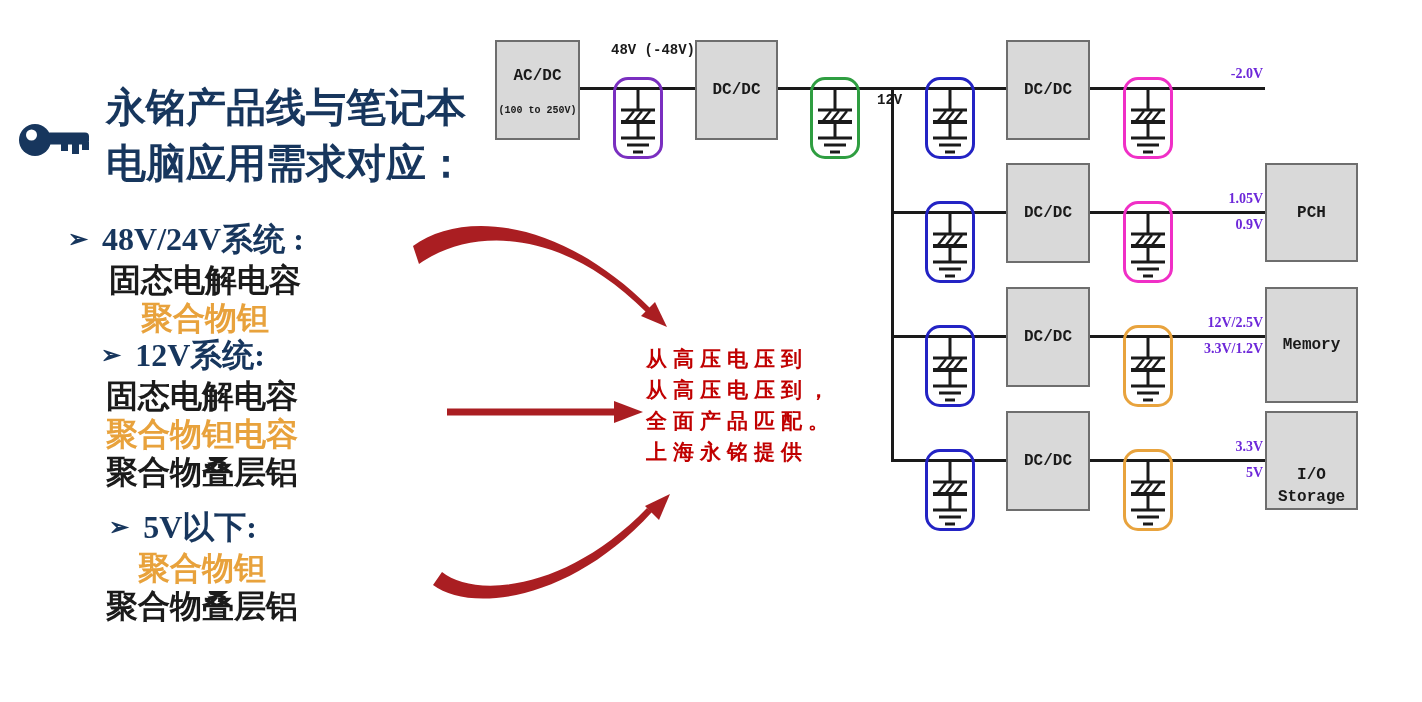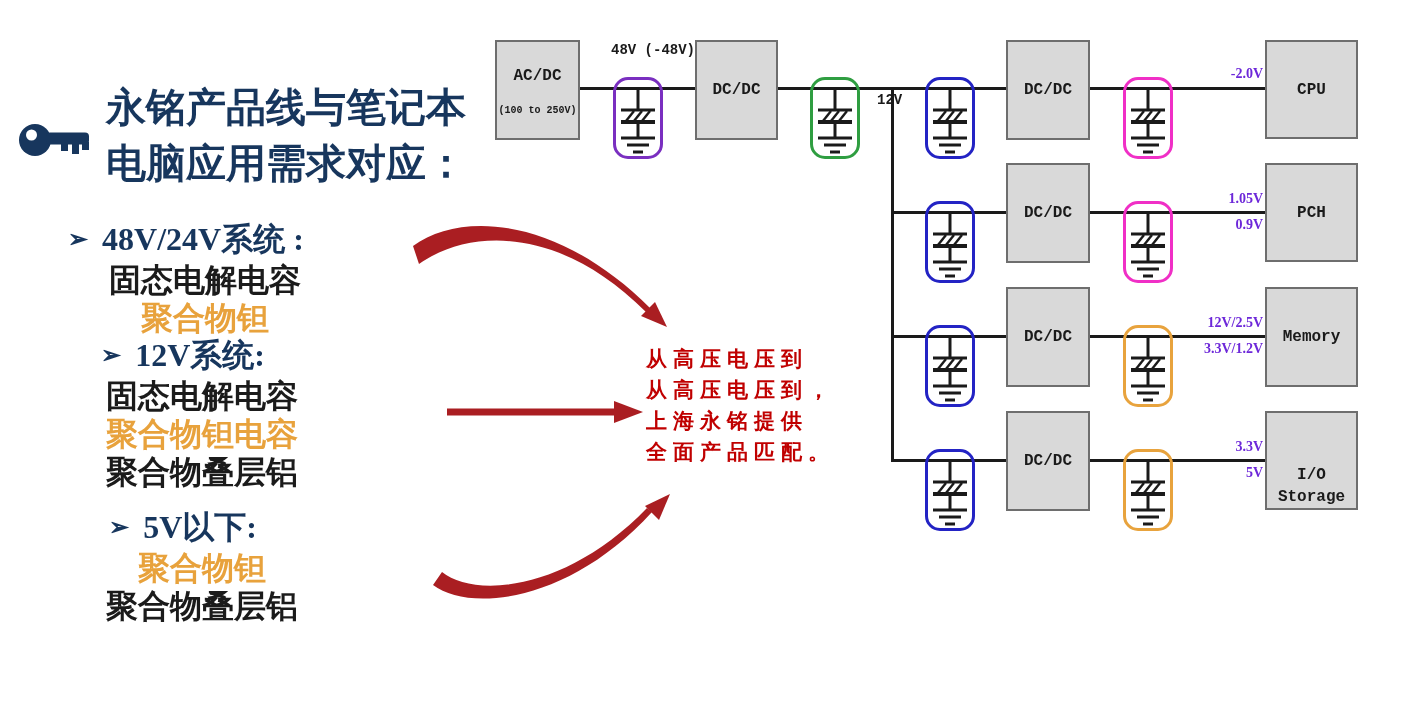--- a/index.html
+++ b/index.html
@@ -90,22 +90,22 @@
     </g>
     <g fill="#AA1E22">
       <path d="M 433 585 C 470 613 570 602 652 512 L 647 508 C 566 592 474 598 442 572 Z"></path>
       <polygon points="670,494 659,520 645,506"></polygon>
     </g>
   </svg>
 
   <div class="callout">
     <div>从高压电压到</div>
     <div>从高压电压到，</div>
+    <div>全面产品匹配。</div>
     <div>上海永铭提供</div>
-    <div>全面产品匹配。</div>
   </div>
 
   <div class="wire" style="left:580px;top:87px;width:115px;height:3px;"></div>
   <div class="wire" style="left:778px;top:87px;width:228px;height:3px;"></div>
   <div class="wire" style="left:1090px;top:87px;width:175px;height:3px;"></div>
   <div class="wire" style="left:891px;top:87px;width:3px;height:375px;"></div>
   <div class="wire" style="left:893px;top:211px;width:113px;height:3px;"></div>
   <div class="wire" style="left:1090px;top:211px;width:175px;height:3px;"></div>
   <div class="wire" style="left:893px;top:335px;width:113px;height:3px;"></div>
   <div class="wire" style="left:1090px;top:335px;width:175px;height:3px;"></div>
@@ -136,27 +136,24 @@
   <div class="box" style="left:1006px;top:163px;width:84px;height:100px;">
     <div class="main">DC/DC</div>
   </div>
   <div class="box" style="left:1006px;top:287px;width:84px;height:100px;">
     <div class="main">DC/DC</div>
   </div>
   <div class="box" style="left:1006px;top:411px;width:84px;height:100px;">
     <div class="main">DC/DC</div>
   </div>
 
-  <div class="box" style="left:1265px;top:40px;width:93px;height:99px;">
-    <div class="main">CPU</div>
-  </div>
   <div class="box" style="left:1265px;top:163px;width:93px;height:99px;">
     <div class="main">PCH</div>
   </div>
-  <div class="box" style="left:1265px;top:287px;width:93px;height:100px;">
+  <div class="box" style="left:1265px;top:287px;width:93px;height:116px;">
     <div class="main">Memory</div>
   </div>
   <div class="box" style="left:1265px;top:411px;width:93px;height:99px;justify-content:flex-end;">
     <div class="main">I/O</div>
     <div class="main">Storage</div>
   </div>
 
   <div class="cap cap-purple" style="left:613px;top:77px;">
     <svg width="50" height="82" viewBox="0 0 50 82" stroke="#1A1A1A">
       <line x1="25" y1="10" x2="25" y2="33" stroke-width="3"></line>

